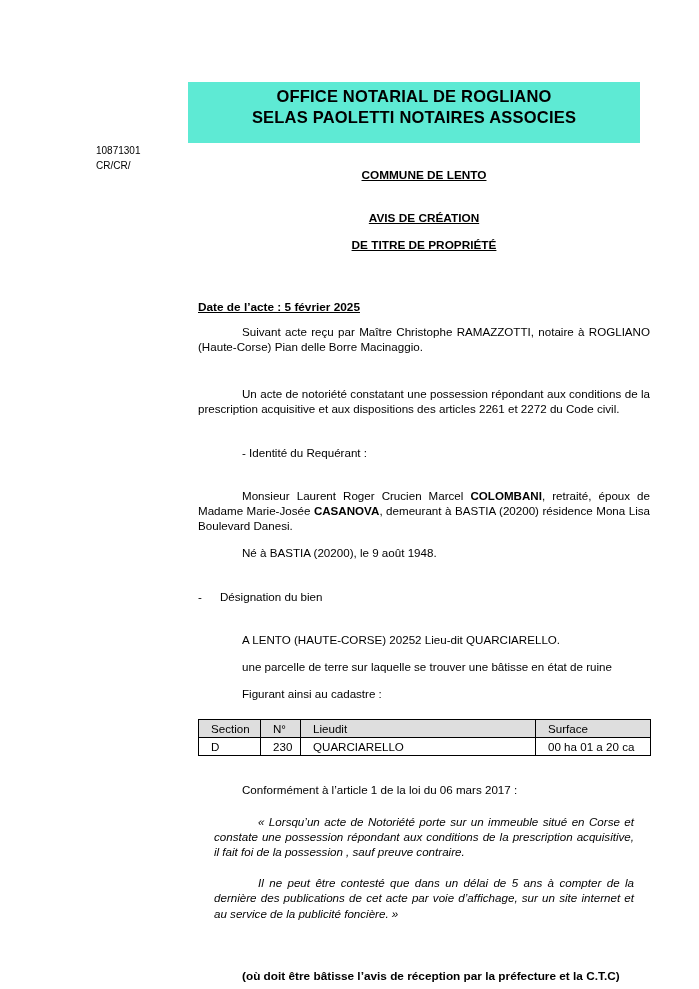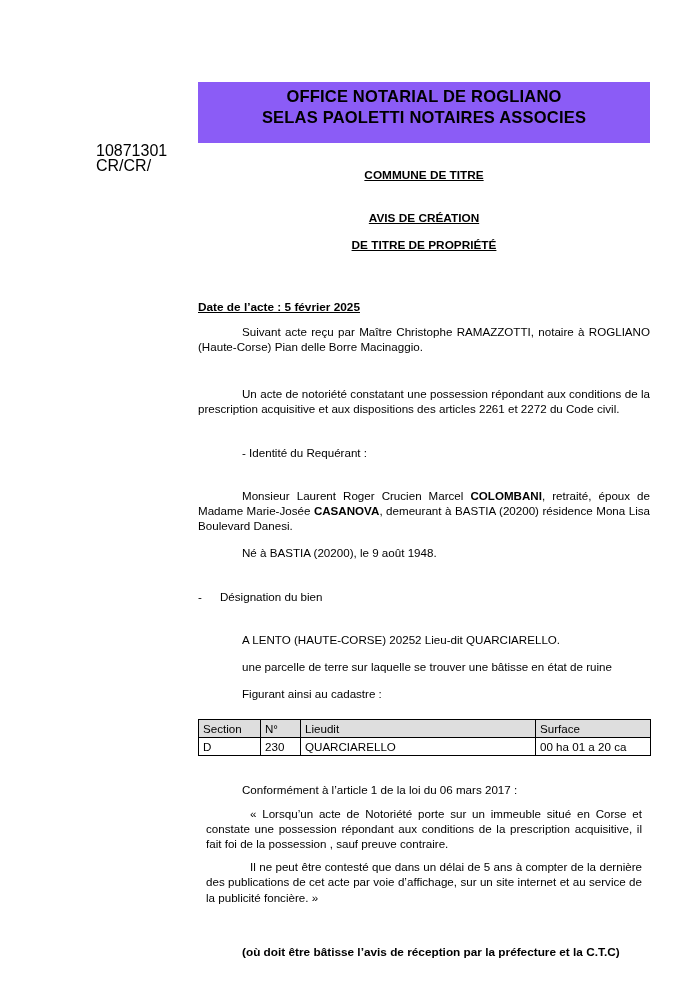--- a/index.html
+++ b/index.html
@@ -19,25 +19,25 @@
     position: absolute;
     left: 0;
     top: 0;
     width: 699px;
     height: 989px;
   }
 
   
   .header-band {
     position: absolute;
-    left: 198px;
+    left: 188px;
     top: 82px;
     width: 452px;
     height: 61px;
-    background: #8b5cf6;
+    background: #5eead4;
     display: flex;
     flex-direction: column;
     align-items: center;
     justify-content: flex-start;
     padding-top: 4px;
     box-sizing: border-box;
   }
   .header-line {
     font-size: 16.5px;
     font-weight: bold;
@@ -45,21 +45,21 @@
     line-height: 21px;
     text-align: center;
     white-space: nowrap;
   }
 
   
   .refblock {
     position: absolute;
     left: 96px;
     top: 143px;
-    font-size: 16px;
+    font-size: 10px;
     line-height: 15px;
   }
 
   
   .body-area {
     position: absolute;
     left: 198px;
     top: 168px;
     width: 452px;
     font-size: 11.6px;
@@ -92,41 +92,42 @@
     margin: 0;
     text-align: justify;
     text-indent: 44px;
   }
   p.ind {
     margin: 12px;
     margin-left: 44px;
     text-align: left;
   }
   p.just-ital {
-    margin: 8px;
+    margin: 16px;
     text-align: justify;
+    font-style: italic;
     text-indent: 44px;
   }
   .dash-item2 {
     margin: 0;
     display: flex;
   }
   .dash-item2 .dash { width: 22px; display: inline-block; }
 
   
   table.cadastre {
     border-collapse: collapse;
     width: 452px;
     table-layout: fixed;
     font-size: 11.6px;
   }
   table.cadastre th,
   table.cadastre td {
     border: 1px solid #000000;
-    padding: 1px 4px;
+    padding: 1px 12px;
     text-align: left;
     font-weight: normal;
     height: 15px;
     line-height: 15px;
     overflow: hidden;
     white-space: nowrap;
   }
   table.cadastre thead th {
     background: #dedede;
   }
@@ -152,21 +153,21 @@
     <div class="header-line">SELAS PAOLETTI NOTAIRES ASSOCIES</div>
   </div>
 
   <div class="refblock">
     <div>10871301</div>
     <div>CR/CR/</div>
   </div>
 
   <div class="body-area">
 
-    <div class="ctr-head"><span>COMMUNE DE TITRE</span></div>
+    <div class="ctr-head"><span>COMMUNE DE LENTO</span></div>
 
     <div class="gap-28"></div>
 
     <div class="ctr-head"><span>AVIS DE CRÉATION</span></div>
 
     <div class="gap-12"></div>
 
     <div class="ctr-head"><span>DE TITRE DE PROPRIÉTÉ</span></div>
 
     <div class="gap-34"></div>

